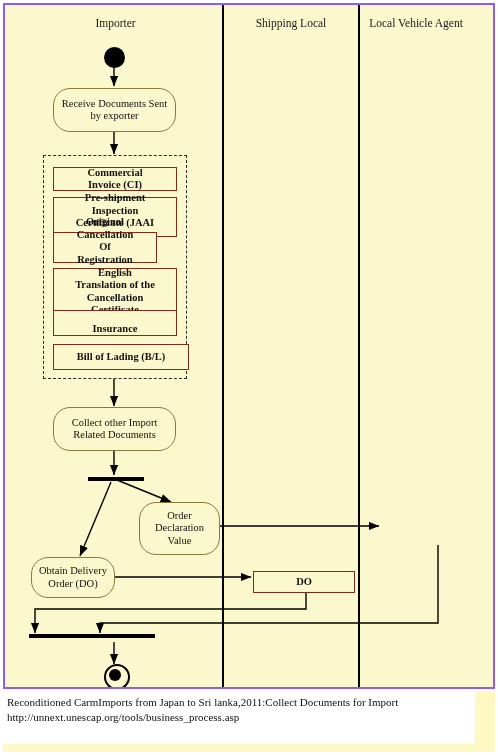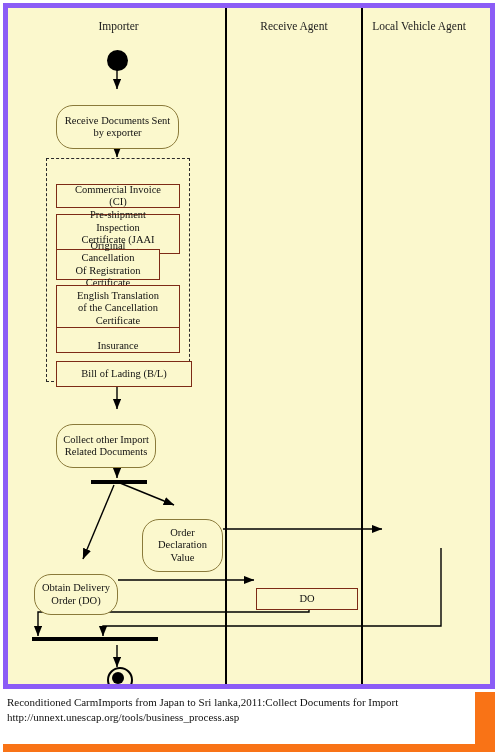--- a/index.html
+++ b/index.html
@@ -9,47 +9,48 @@
   }
   #page{
     position:relative;width:498px;height:755px;
     background:#ffffff;
   }
   
   #diagram{
     position:absolute;left:3px;top:3px;
     width:492px;height:686px;
     background:#fbf8cd;
-    border:5px solid #8b5cf6;
+    border:2px solid #8b5cf6;
     box-sizing:border-box;
     overflow:hidden;
   }
   .lane-divider{
     position:absolute;top:0;bottom:0;width:2px;background:#000;
   }
   .lane-title{
     position:absolute;text-align:center;
     font-size:11.5px;color:#1a1a1a;line-height:14px;
   }
   
   #wires{position:absolute;left:0;top:0;width:492px;height:686px;}
   
   .node{
     position:absolute;box-sizing:border-box;
     display:flex;align-items:center;justify-content:center;
     text-align:center;background:#fbf8cd;
-    font-size:10.5px;color:#111;line-height:12.5px;margin-top:14px;
+    font-size:10.5px;color:#111;line-height:12.5px;
   }
   .activity{
     border:1px solid #8a7a3a;border-radius:17px;
     padding:0 4px;
   }
   .doc{
     border:1.4px solid #7d2b16;
     padding:0 18px;
+    font-weight:bold;
   }
   .docgroup{
     position:absolute;box-sizing:border-box;
     border:1.6px dashed #2a2a2a;background:transparent;
   }
   .bar{position:absolute;background:#000;height:4px;}
   .startnode{
     position:absolute;border-radius:50%;background:#000;
   }
   .endnode{
@@ -57,21 +58,21 @@
     background:#fbf8cd;border:2px solid #000;
   }
   .endnode::after{
     content:"";position:absolute;left:3px;top:3px;
     width:calc(100% - 10px);height:calc(100% - 10px);
     border-radius:50%;background:#000;
   }
   
   #caption{
     position:absolute;left:3px;top:692px;width:492px;height:60px;
-    background:#f97316;box-sizing:border-box;
+    background:#fef9c3;box-sizing:border-box;
   }
   #caption-inner{
     position:absolute;left:0px;top:0px;width:472px;height:52px;
     background:#ffffff;
     padding:3px 4px 0 4px;box-sizing:border-box;
   }
   .cap-line{
     font-size:11px;color:#111;line-height:15px;white-space:nowrap;
   }
 </style>
@@ -79,21 +80,21 @@
 <body>
 
 <div id="page">
 
   <div id="diagram">
 
     <div class="lane-divider" style="left:217px;"></div>
     <div class="lane-divider" style="left:353px;"></div>
 
     <div class="lane-title" style="left:8px;top:11px;width:205px;">Importer</div>
-    <div class="lane-title" style="left:221px;top:11px;width:130px;">Receive Agent</div>
+    <div class="lane-title" style="left:221px;top:11px;width:130px;">Shipping Local</div>
     <div class="lane-title" style="left:361px;top:11px;width:100px;">Local Vehicle Agent</div>
 
     <svg id="wires" viewBox="0 0 492 686">
       <defs>
         <marker id="ah" markerWidth="9" markerHeight="9" refX="7.4" refY="3" orient="auto">
           <path d="M0,0 L7.6,3 L0,6 z" fill="#000"></path>
         </marker>
       </defs>
       <g stroke="#000" stroke-width="1.4" fill="none" marker-end="url(#ah)">
 
@@ -141,21 +142,21 @@
     <div class="node doc" style="left:48px;top:263px;width:124px;height:47px;">
       <span>English Translation of the Cancellation Certificate</span>
     </div>
     <div class="node doc" style="left:48px;top:305px;width:124px;height:26px;align-items:flex-end;">
       <span>Insurance</span>
     </div>
     <div class="node doc" style="left:48px;top:339px;width:136px;height:26px;">
       <span>Bill of Lading (B/L)</span>
     </div>
 
-    <div class="node activity" style="left:48px;top:402px;width:100px;height:44px;">
+    <div class="node activity" style="left:48px;top:402px;width:123px;height:44px;">
       <span>Collect other Import Related Documents</span>
     </div>
 
     <div class="bar" style="left:83px;top:472px;width:56px;"></div>
 
     <div class="node activity" style="left:134px;top:497px;width:81px;height:53px;">
       <span>Order Declaration Value</span>
     </div>
 
     <div class="node activity" style="left:26px;top:552px;width:84px;height:41px;">

